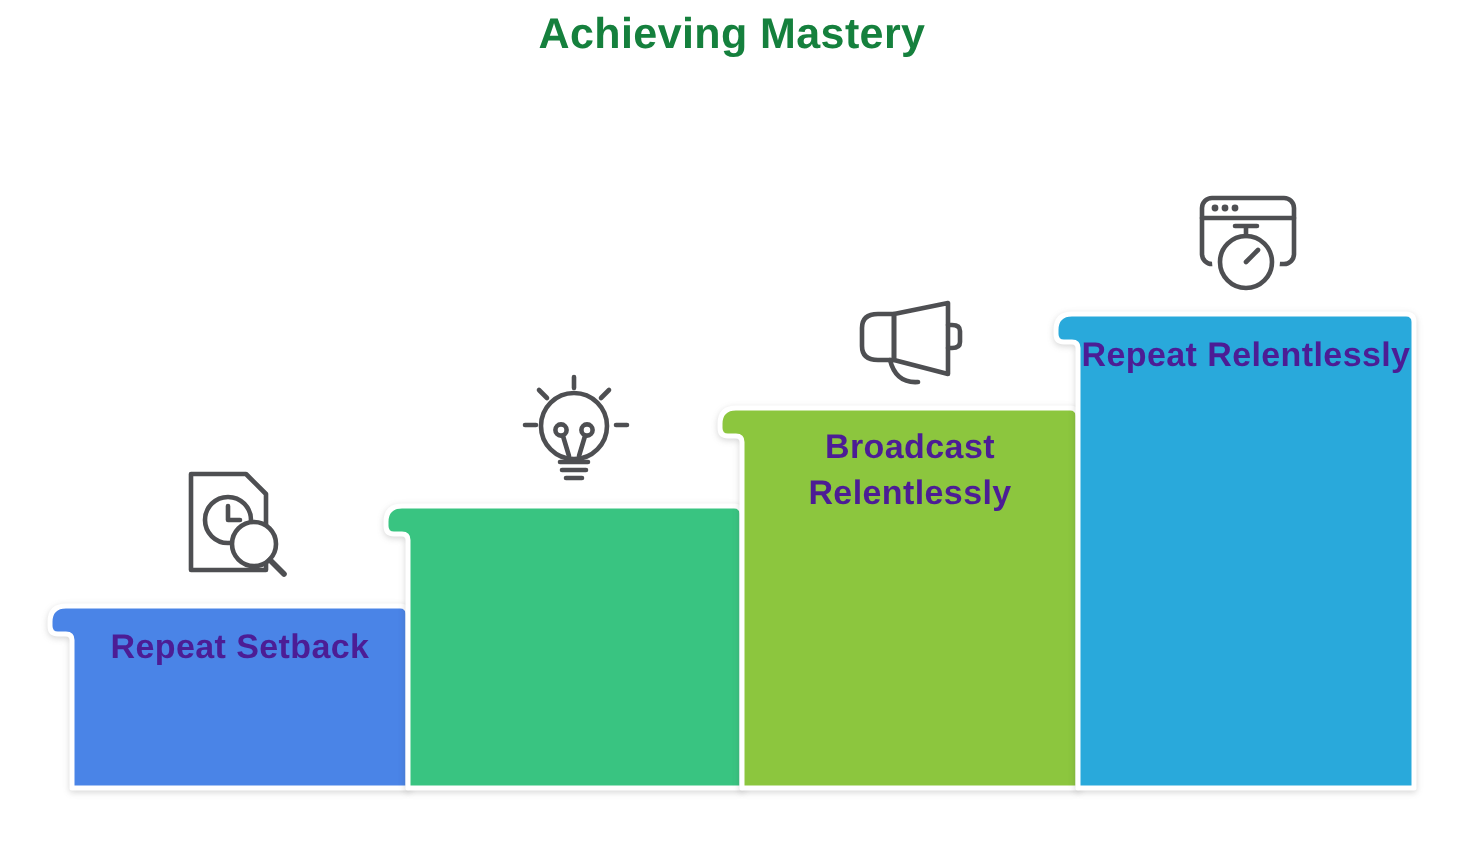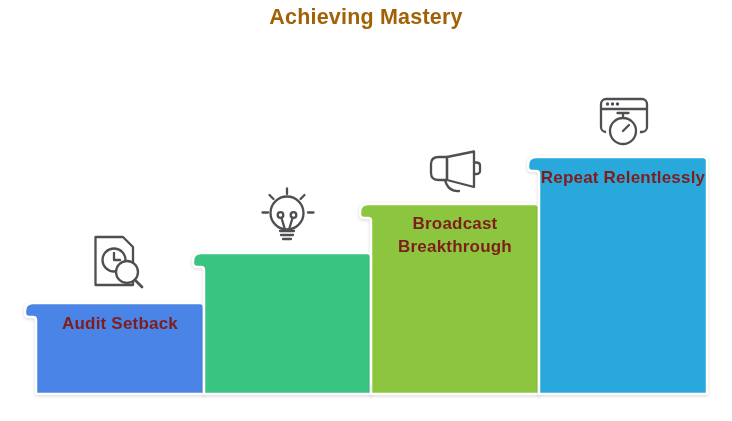--- a/index.html
+++ b/index.html
@@ -2,29 +2,29 @@
 <html><head>
 <meta charset="utf-8">
 <style>
   html,body{margin:0;padding:0;background:#ffffff;}
   .stage{
     position:relative;width:732px;height:421px;background:#ffffff;overflow:hidden;
     font-family:"Liberation Sans","DejaVu Sans",sans-serif;
   }
   .title{
     position:absolute;left:0;top:5px;width:732px;text-align:center;
-    font-size:21.5px;font-weight:700;color:#a16207;letter-spacing:.2px;
+    font-size:21.5px;font-weight:700;color:#15803d;letter-spacing:.2px;
   }
   .bars-svg{position:absolute;left:0;top:0;width:732px;height:421px;}
   .bars-svg path{
     stroke:#ffffff;stroke-width:2.5;stroke-linejoin:round;
     filter:drop-shadow(0 1px 1.5px rgba(70,70,70,.22));
   }
   .step-label{
-    position:absolute;text-align:center;color:#7f1d1d;
+    position:absolute;text-align:center;color:#4c1d95;
     font-size:17px;font-weight:700;line-height:23px;letter-spacing:.2px;
   }
   .icon{position:absolute;}
   .icon .st{fill:none;stroke:#4e4f52;stroke-width:2.3;stroke-linecap:round;stroke-linejoin:round;}
   .icon .dot{fill:#4e4f52;stroke:none;}
   .icon .halo{fill:#ffffff;stroke:#ffffff;stroke-width:2;}
   .icon .glass{fill:#ffffff;stroke:#4e4f52;stroke-width:2.3;}
 </style>
 </head>
 <body>
@@ -33,22 +33,22 @@
 
   <div class="title">Achieving Mastery</div>
 
   <svg class="bars-svg" viewBox="0 0 732 421">
     <path d="M36,394 V320 Q36,317 33,317 H29 Q25,317 25,313 V311 Q25,303 33,303 H200 Q204,303 204,307 V394 Z" fill="#4a84e7"></path>
     <path d="M204,394 V270 Q204,267 201,267 H197 Q193,267 193,263 V261 Q193,253 201,253 H367 Q371,253 371,257 V394 Z" fill="#39c481"></path>
     <path d="M371,394 V221 Q371,218 368,218 H364 Q360,218 360,214 V212 Q360,204 368,204 H535 Q539,204 539,208 V394 Z" fill="#8cc63e"></path>
     <path d="M539,394 V174 Q539,171 536,171 H532 Q528,171 528,167 V165 Q528,157 536,157 H703 Q707,157 707,161 V394 Z" fill="#29a9db"></path>
   </svg>
 
-  <div class="step-label" style="left:36px;top:312px;width:168px;">Audit Setback</div>
-  <div class="step-label" style="left:371px;top:212px;width:168px;">Broadcast Breakthrough</div>
+  <div class="step-label" style="left:36px;top:312px;width:168px;">Repeat Setback</div>
+  <div class="step-label" style="left:371px;top:212px;width:168px;">Broadcast Relentlessly</div>
   <div class="step-label" style="left:539px;top:166px;width:168px;">Repeat Relentlessly</div>
 
   <svg class="icon" style="left:93px;top:235px;" width="52" height="56" viewBox="0 0 52 56">
     <path class="st" d="M2.5,2 H30 L40,12 V50 H2.5 Z"></path>
     <circle class="st" cx="21" cy="25" r="11.5"></circle>
     <path class="st" d="M21,18 V25 H27"></path>
     <circle class="glass" cx="34" cy="37" r="11"></circle>
     <path class="st" style="stroke-width:2.8" d="M42,45 L49,52"></path>
   </svg>
 

